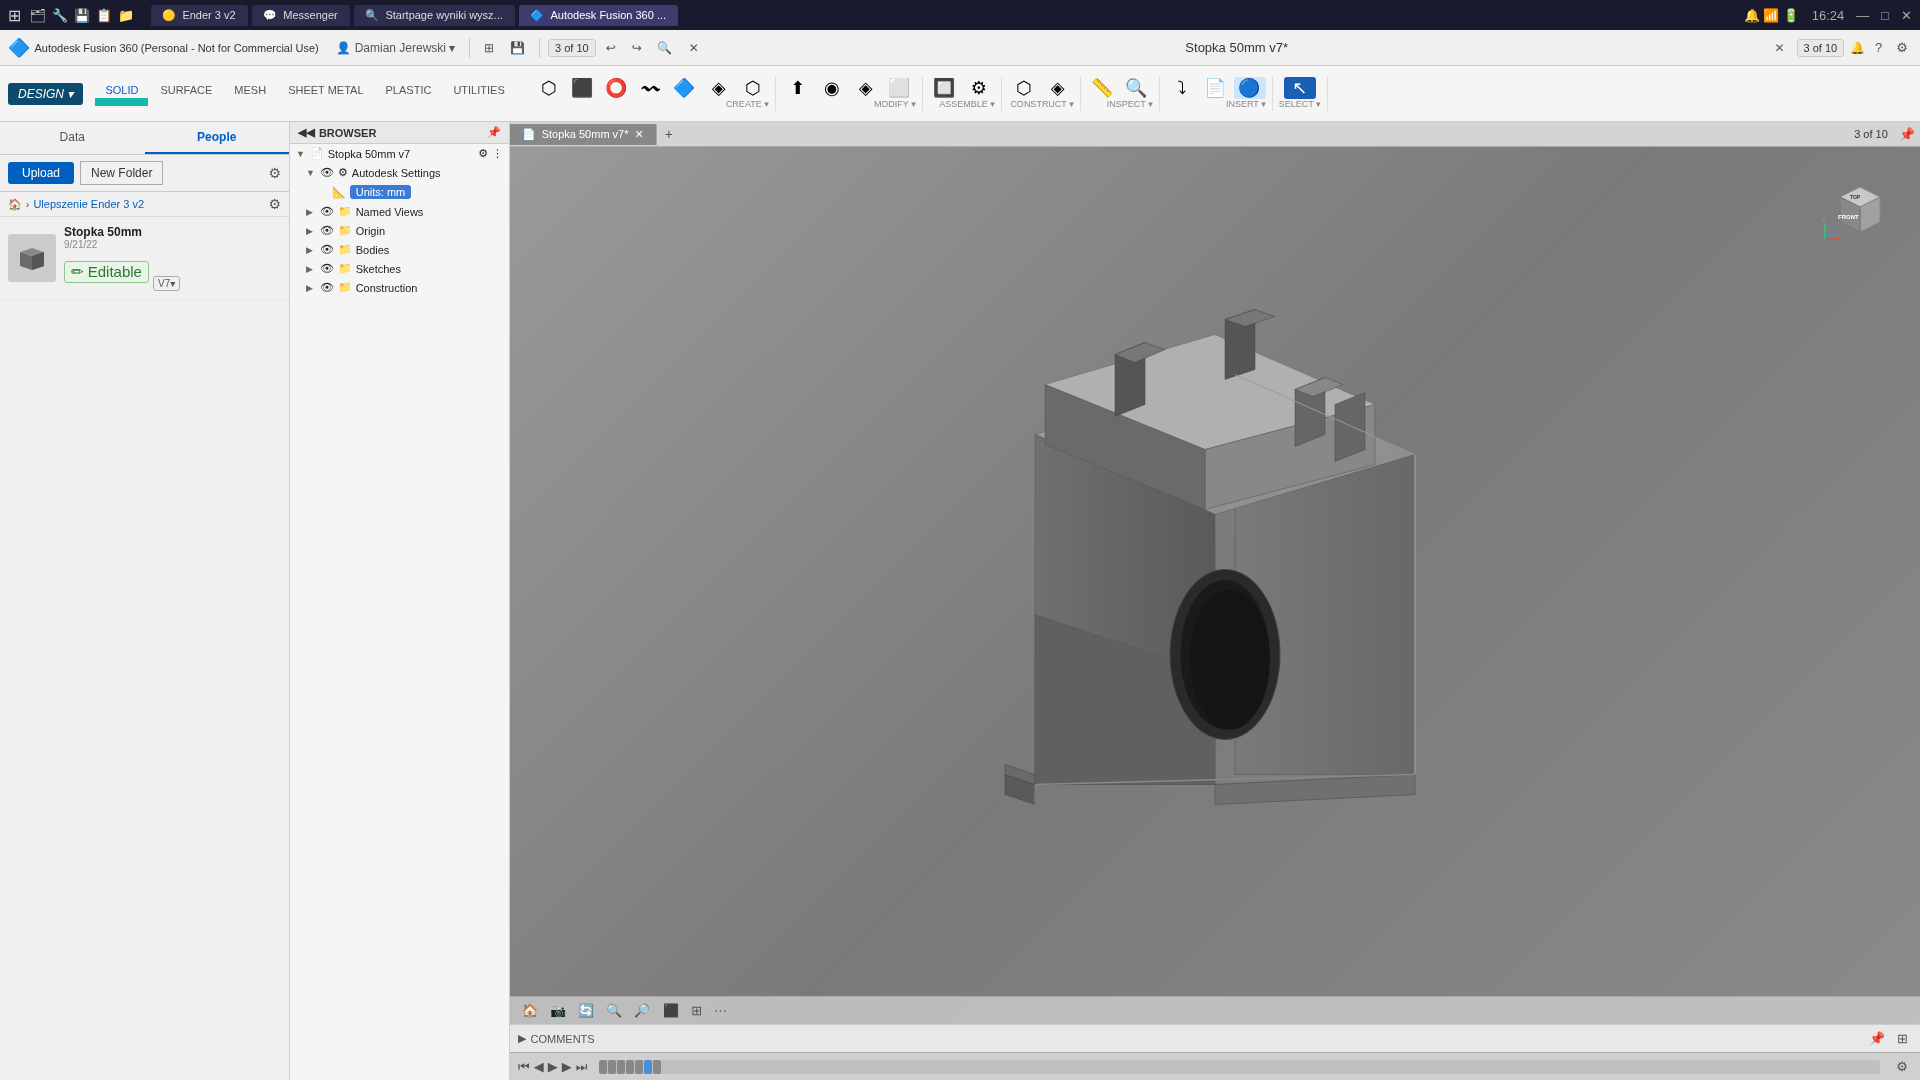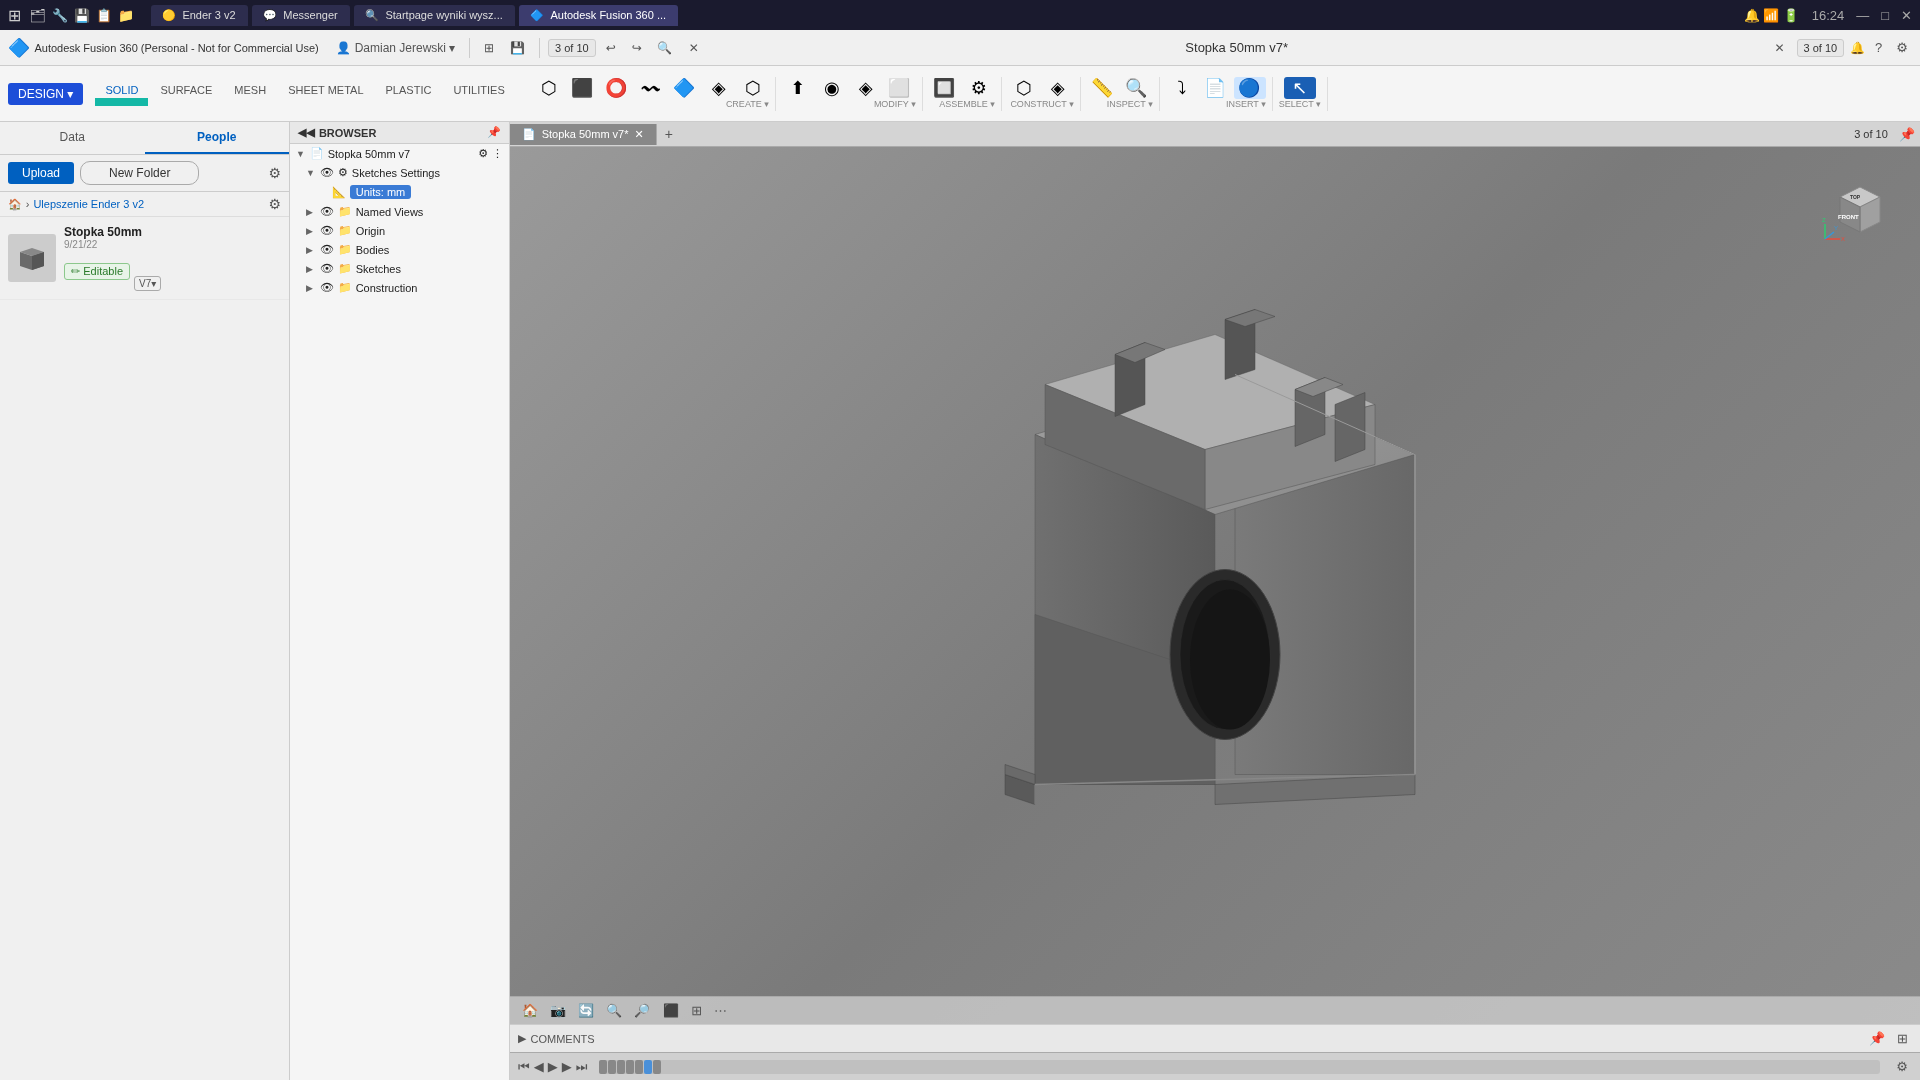--- a/index.html
+++ b/index.html
@@ -44,22 +44,22 @@
     }
     .toolbar-tabs {
       display: flex; gap: 2px; margin-right: 12px;
     }
     .toolbar-tab {
       padding: 2px 10px; font-size: 11px; cursor: pointer; color: #555;
       border-bottom: 2px solid transparent;
     }
     .toolbar-tab.active { color: #0060c0; border-bottom: 8px solid #14b8a6; }
     .design-btn {
-      background: #1d4ed8; color: white; border: none; border-radius: 3px;
-      padding: 4px 10px; font-size: 12px; cursor: pointer; margin-right: 12px;
+      background: #0c4a6e; color: white; border: none; border-radius: 3px;
+      padding: 4px 10px; font-size: 12px; cursor: pointer; margin-right: 12px; font-style: italic;
     }
     .tool-btn {
       display: flex; flex-direction: column; align-items: center;
       gap: 2px; cursor: pointer; padding: 2px 4px;
       border-radius: 3px; min-width: 32px;
     }
     .tool-btn.active { background: #cce4ff; }
     .tool-btn .icon { font-size: 18px; line-height: 1; }
     .tool-group-label {
       font-size: 9px; color: #888; text-align: right;
@@ -92,22 +92,22 @@
     }
     .panel-actions {
       display: flex; padding: 6px 8px; gap: 6px; align-items: center;
       border-bottom: 1px solid #ccc;
     }
     .upload-btn {
       background: #0060c0; color: white; border: none; border-radius: 3px;
       padding: 4px 14px; font-size: 12px; cursor: pointer;
     }
     .new-folder-btn {
-      background: none; border: 1px solid #aaa; border-radius: 10px;
-      padding: 4px 28px; font-size: 12px; cursor: pointer; color: #333;
+      background: none; border: 1px solid #aaa; border-radius: 0;
+      padding: 4px 10px; font-size: 12px; cursor: pointer; color: #333;
     }
     .settings-icon-btn {
       margin-left: auto; background: none; border: none; cursor: pointer;
       font-size: 14px; color: #555;
     }
     .breadcrumb-bar {
       display: flex; align-items: center; padding: 4px 8px; gap: 4px;
       font-size: 11px; color: #555; border-bottom: 1px solid #ddd;
     }
     .breadcrumb-bar a { color: #0060c0; text-decoration: none; }
@@ -119,21 +119,21 @@
     .file-thumb {
       width: 48px; height: 48px; background: #ccc;
       border-radius: 3px; flex-shrink: 0;
       display: flex; align-items: center; justify-content: center;
     }
     .file-info { flex: 1; }
     .file-name { font-size: 12px; color: #222; font-weight: 700; }
     .file-date { font-size: 10px; color: #888; }
     .file-tags { display: flex; align-items: center; gap: 4px; margin-top: 2px; }
     .file-tag {
-      font-size: 11px; border-radius: 3px; padding: 1px 6px;
+      font-size: 15px; border-radius: 3px; padding: 1px 6px;
     }
     .tag-editable { background: #e8f4e8; color: #2a7a2a; border: 1px solid #8cc88c; }
     .version-badge { font-size: 10px; color: #555; border: 1px solid #aaa; border-radius: 3px; padding: 1px 4px; margin-top: 24px; }
 
     
     #right-area {
       flex: 1; display: flex; flex-direction: column; overflow: hidden;
     }
 
     
@@ -474,21 +474,21 @@
         <span>📄</span>
         <span class="node-label">Stopka 50mm v7</span>
         <span>⚙</span>
         <span>⋮</span>
       </div>
 
       <div class="tree-node indent-1">
         <span class="arrow">▼</span>
         <span>👁</span>
         <span>⚙</span>
-        <span class="node-label">Sketches Settings</span>
+        <span class="node-label">Autodesk Settings</span>
       </div>
 
       <div class="tree-node indent-2">
         <span class="arrow"></span>
         <span style="color:#2a7acd;">📐</span>
         <span class="tree-node-highlight" style="background:#3a7bd5;color:white;border-radius:3px;padding:1px 6px;font-size:11px;">Units: mm</span>
       </div>
 
       <div class="tree-node indent-1">
         <span class="arrow">▶</span>

